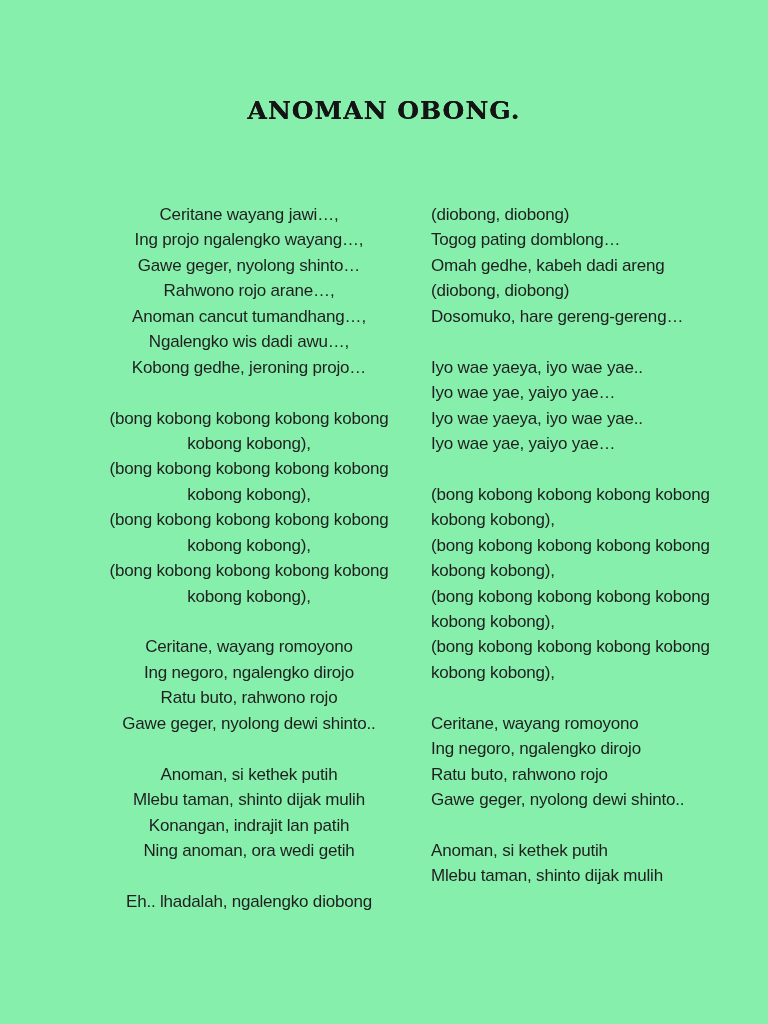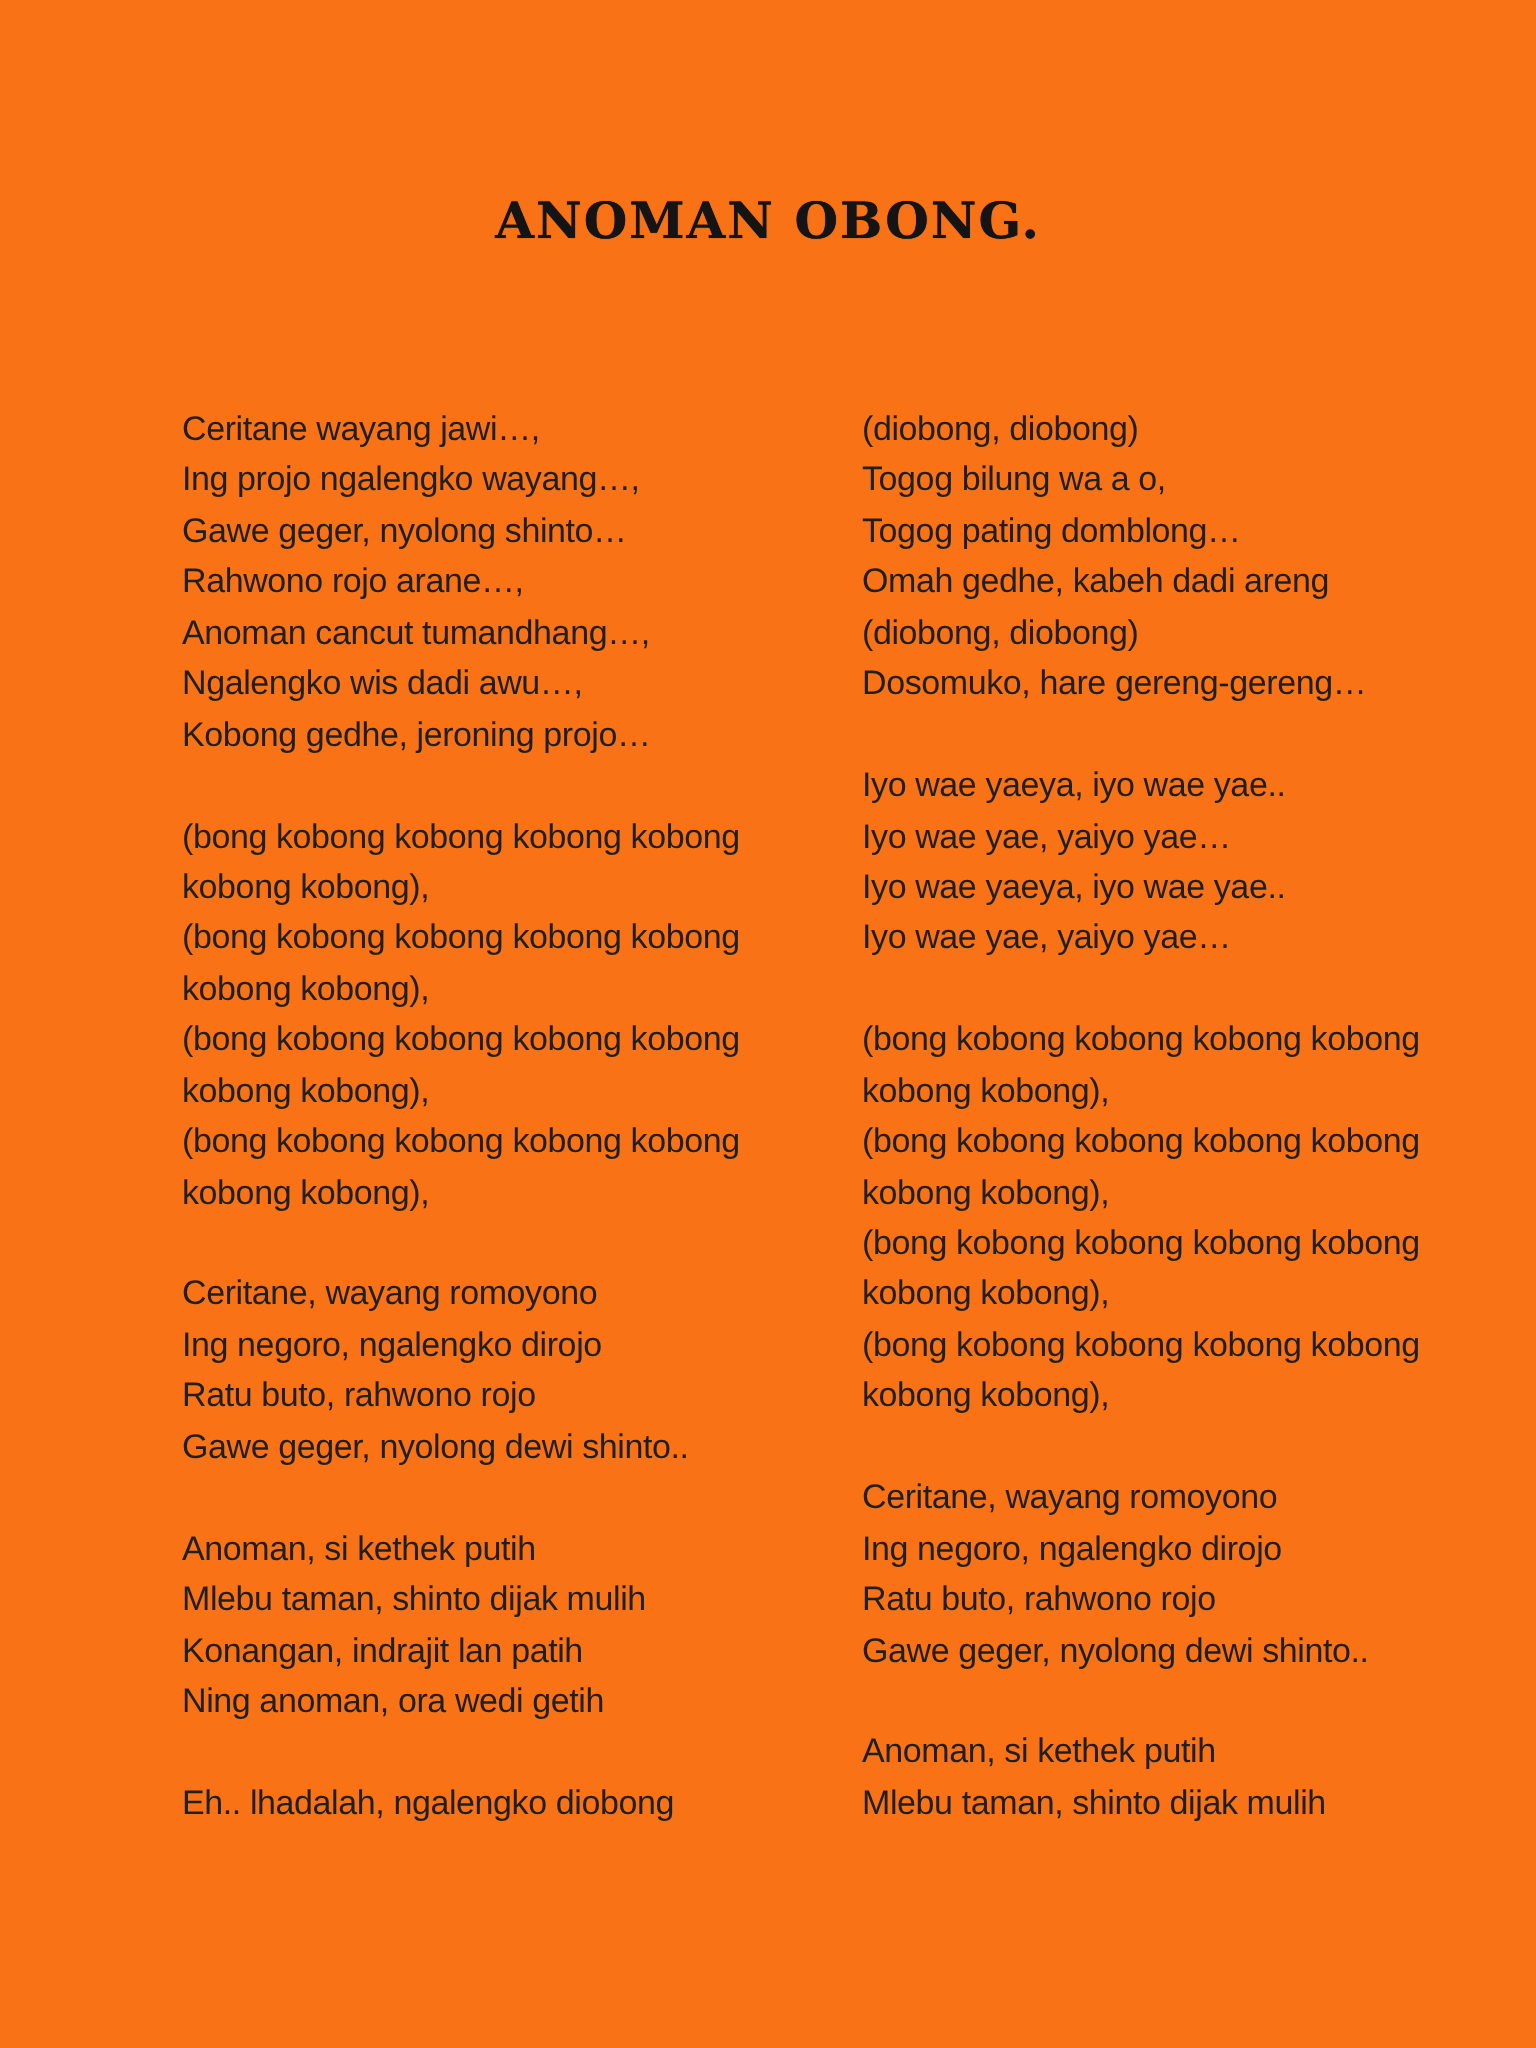--- a/index.html
+++ b/index.html
@@ -4,21 +4,21 @@
 <style>
   html, body {
     margin: 0;
     padding: 0;
     background: #ffffff;
   }
   .page {
     position: relative;
     width: 768px;
     height: 1024px;
-    background: #f97316;
+    background: #86efac;
     overflow: hidden;
     font-family: "Liberation Sans", sans-serif;
     color: #1f1f1f;
   }
   .title {
     position: absolute;
     top: 96px;
     left: 0;
     width: 100%;
     margin: 0;
@@ -30,21 +30,21 @@
     color: #141414;
     text-shadow: 0 0 0.4px #141414;
   }
   .col {
     position: absolute;
     top: 202px;
     width: 316px;
     font-size: 17px;
     line-height: 25.45px;
   }
-  .col-left  { left: 91px;  }
+  .col-left  { left: 91px; text-align: center;  }
   .col-right { left: 431px; }
   .stanza {
     margin: 0 0 25.45px 0;
   }
   .line {
     height: 25.45px;
     white-space: nowrap;
     letter-spacing: -0.2px;
   }
 </style>
@@ -87,21 +87,20 @@
         <div class="line">Ning anoman, ora wedi getih</div>
       </div>
       <div class="stanza">
         <div class="line">Eh.. lhadalah, ngalengko diobong</div>
       </div>
     </div>
 
   <div class="col col-right" id="col-right">
       <div class="stanza">
         <div class="line">(diobong, diobong)</div>
-        <div class="line">Togog bilung wa a o,</div>
         <div class="line">Togog pating domblong…</div>
         <div class="line">Omah gedhe, kabeh dadi areng</div>
         <div class="line">(diobong, diobong)</div>
         <div class="line">Dosomuko, hare gereng-gereng…</div>
       </div>
       <div class="stanza">
         <div class="line">Iyo wae yaeya, iyo wae yae..</div>
         <div class="line">Iyo wae yae, yaiyo yae…</div>
         <div class="line">Iyo wae yaeya, iyo wae yae..</div>
         <div class="line">Iyo wae yae, yaiyo yae…</div>

